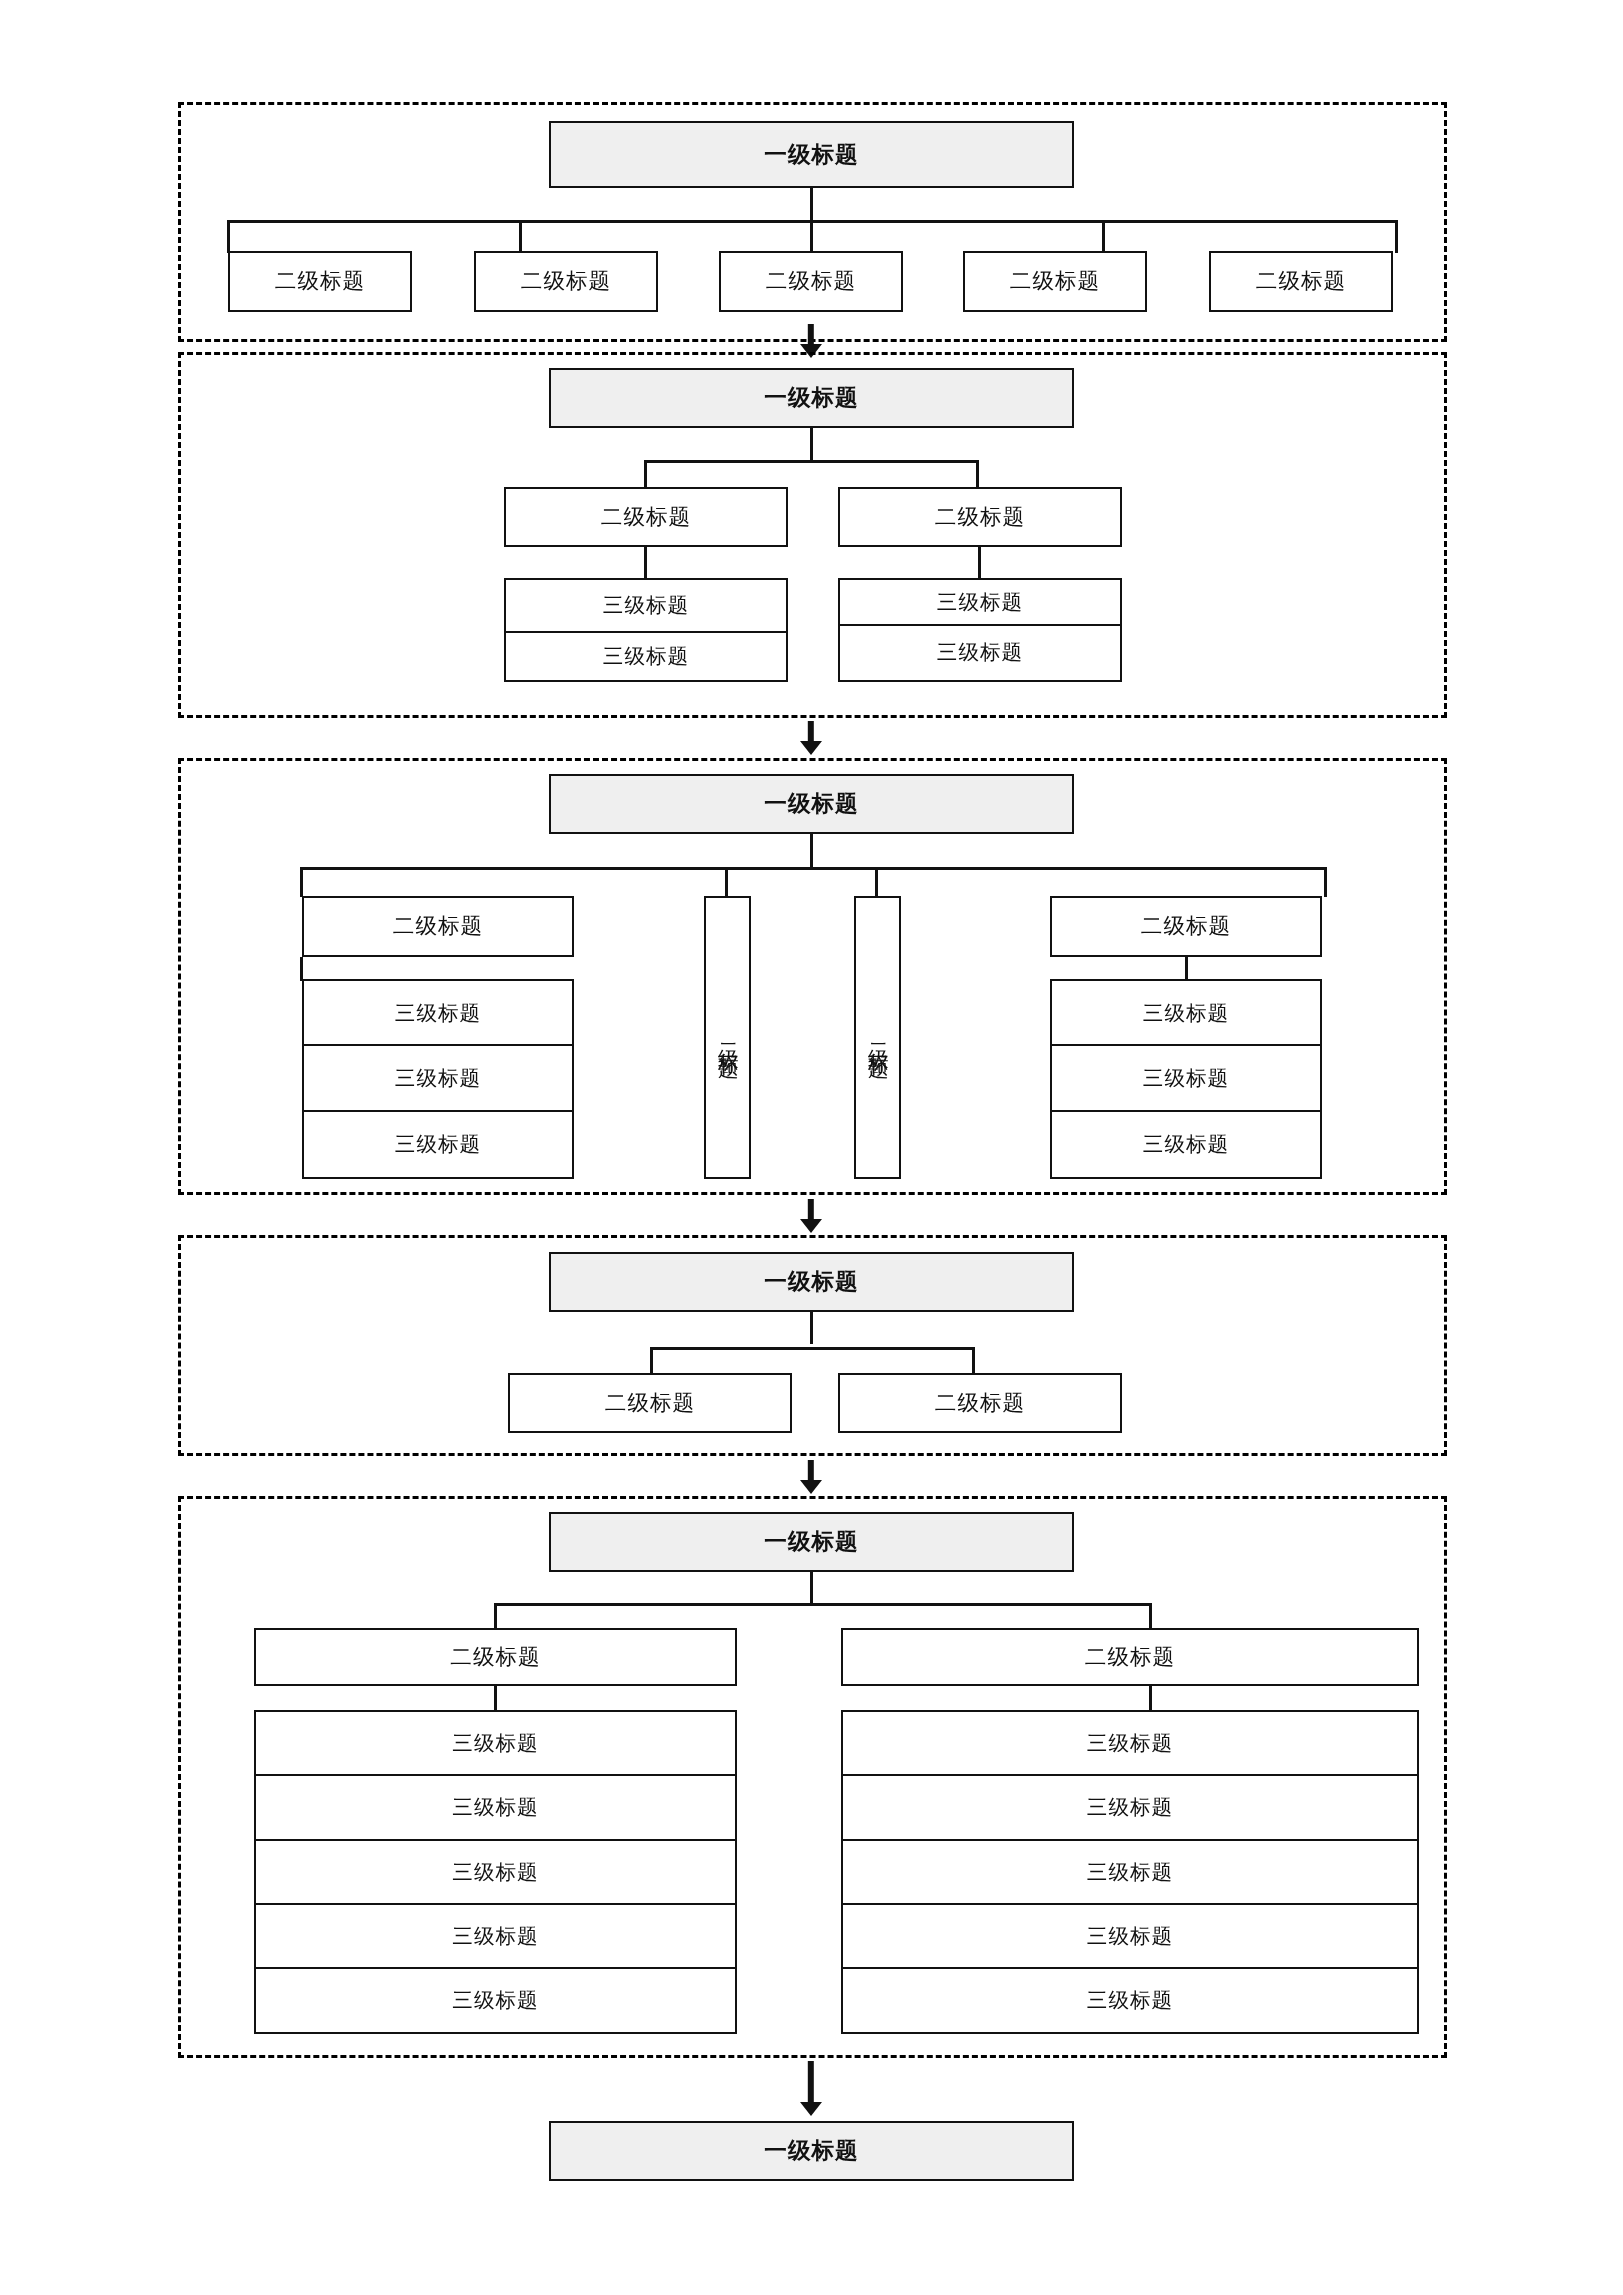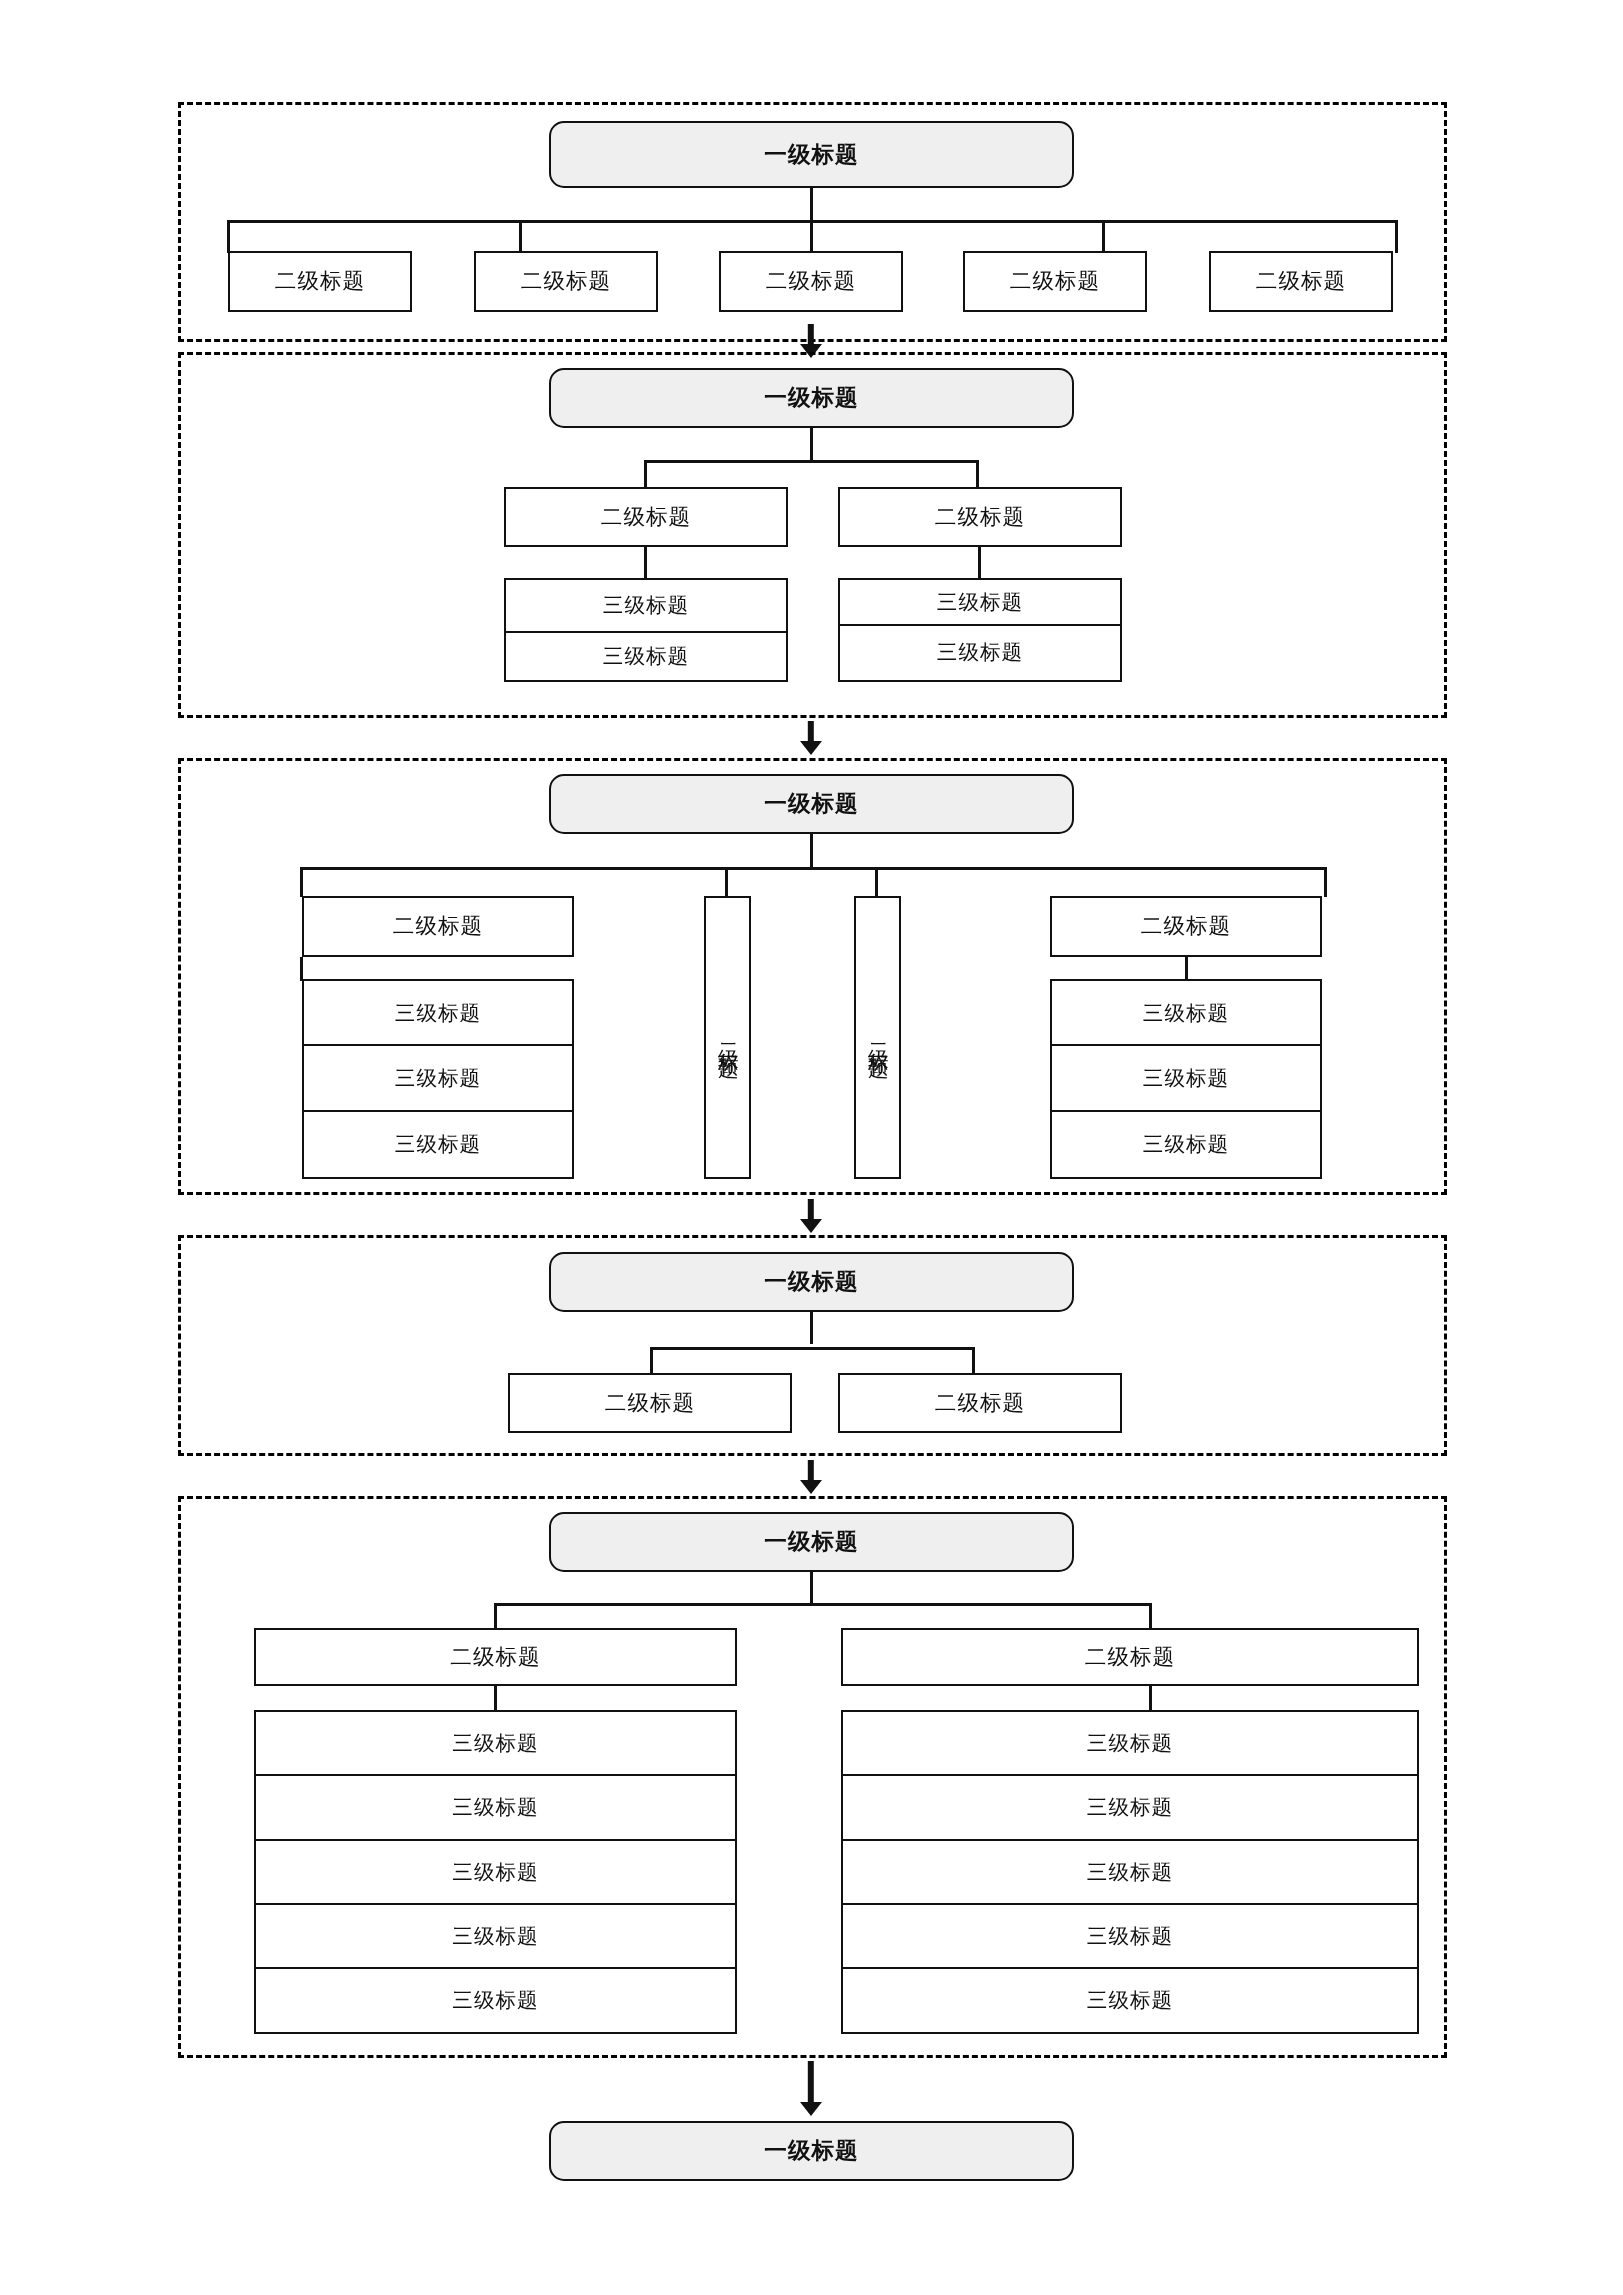--- a/index.html
+++ b/index.html
@@ -35,21 +35,20 @@
     justify-content: center;
     text-align: center;
     color: #111111;
     line-height: 1.15;
   }
   .node.l1 {
     background: #efefef;
     font-size: 22.6px;
     font-weight: 700;
     letter-spacing: 1px;
-    border-radius: 15px;
   }
   .node.l2 {
     font-size: 21.6px;
     font-weight: 400;
     letter-spacing: 1px;
     font-family: Liberation Serif, serif;
   }
   .node.l3 {
     font-size: 20.6px;
     font-weight: 400;

